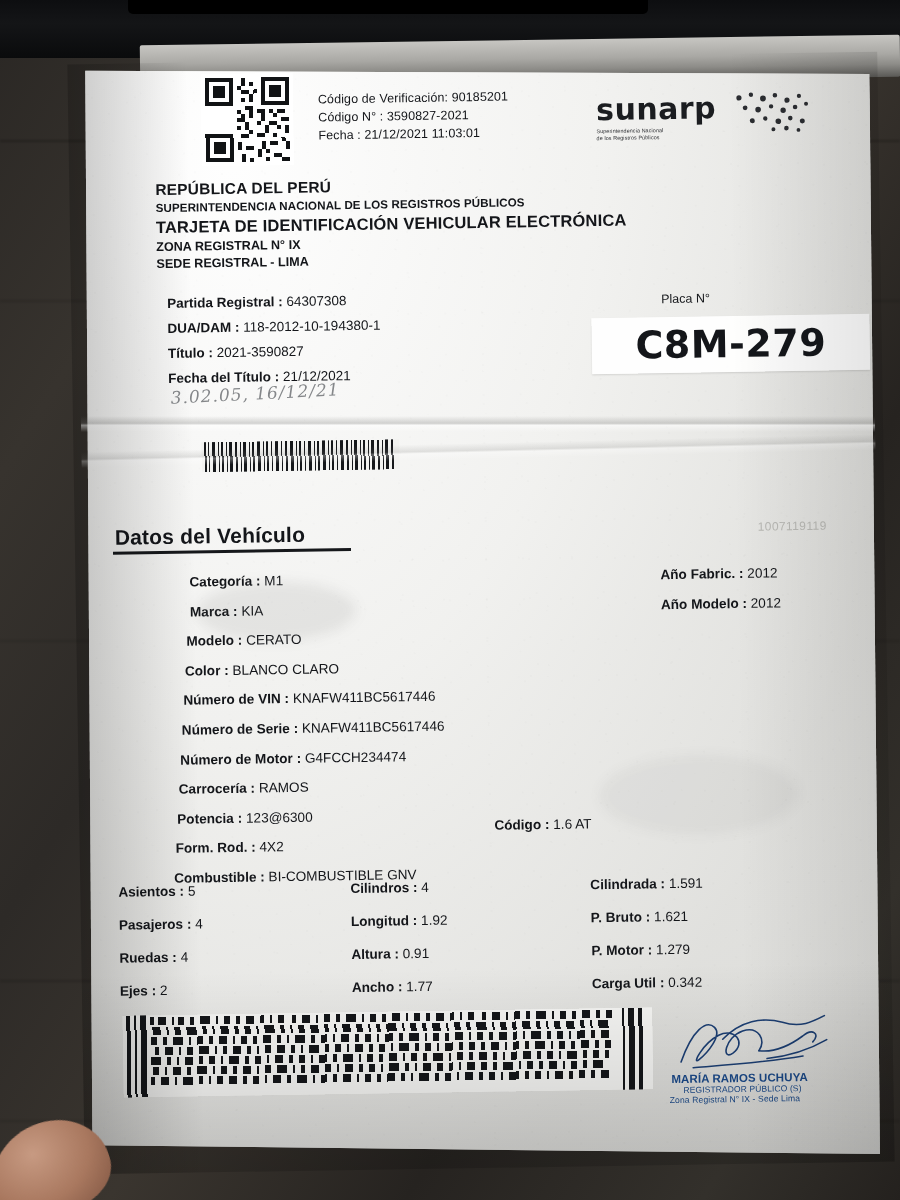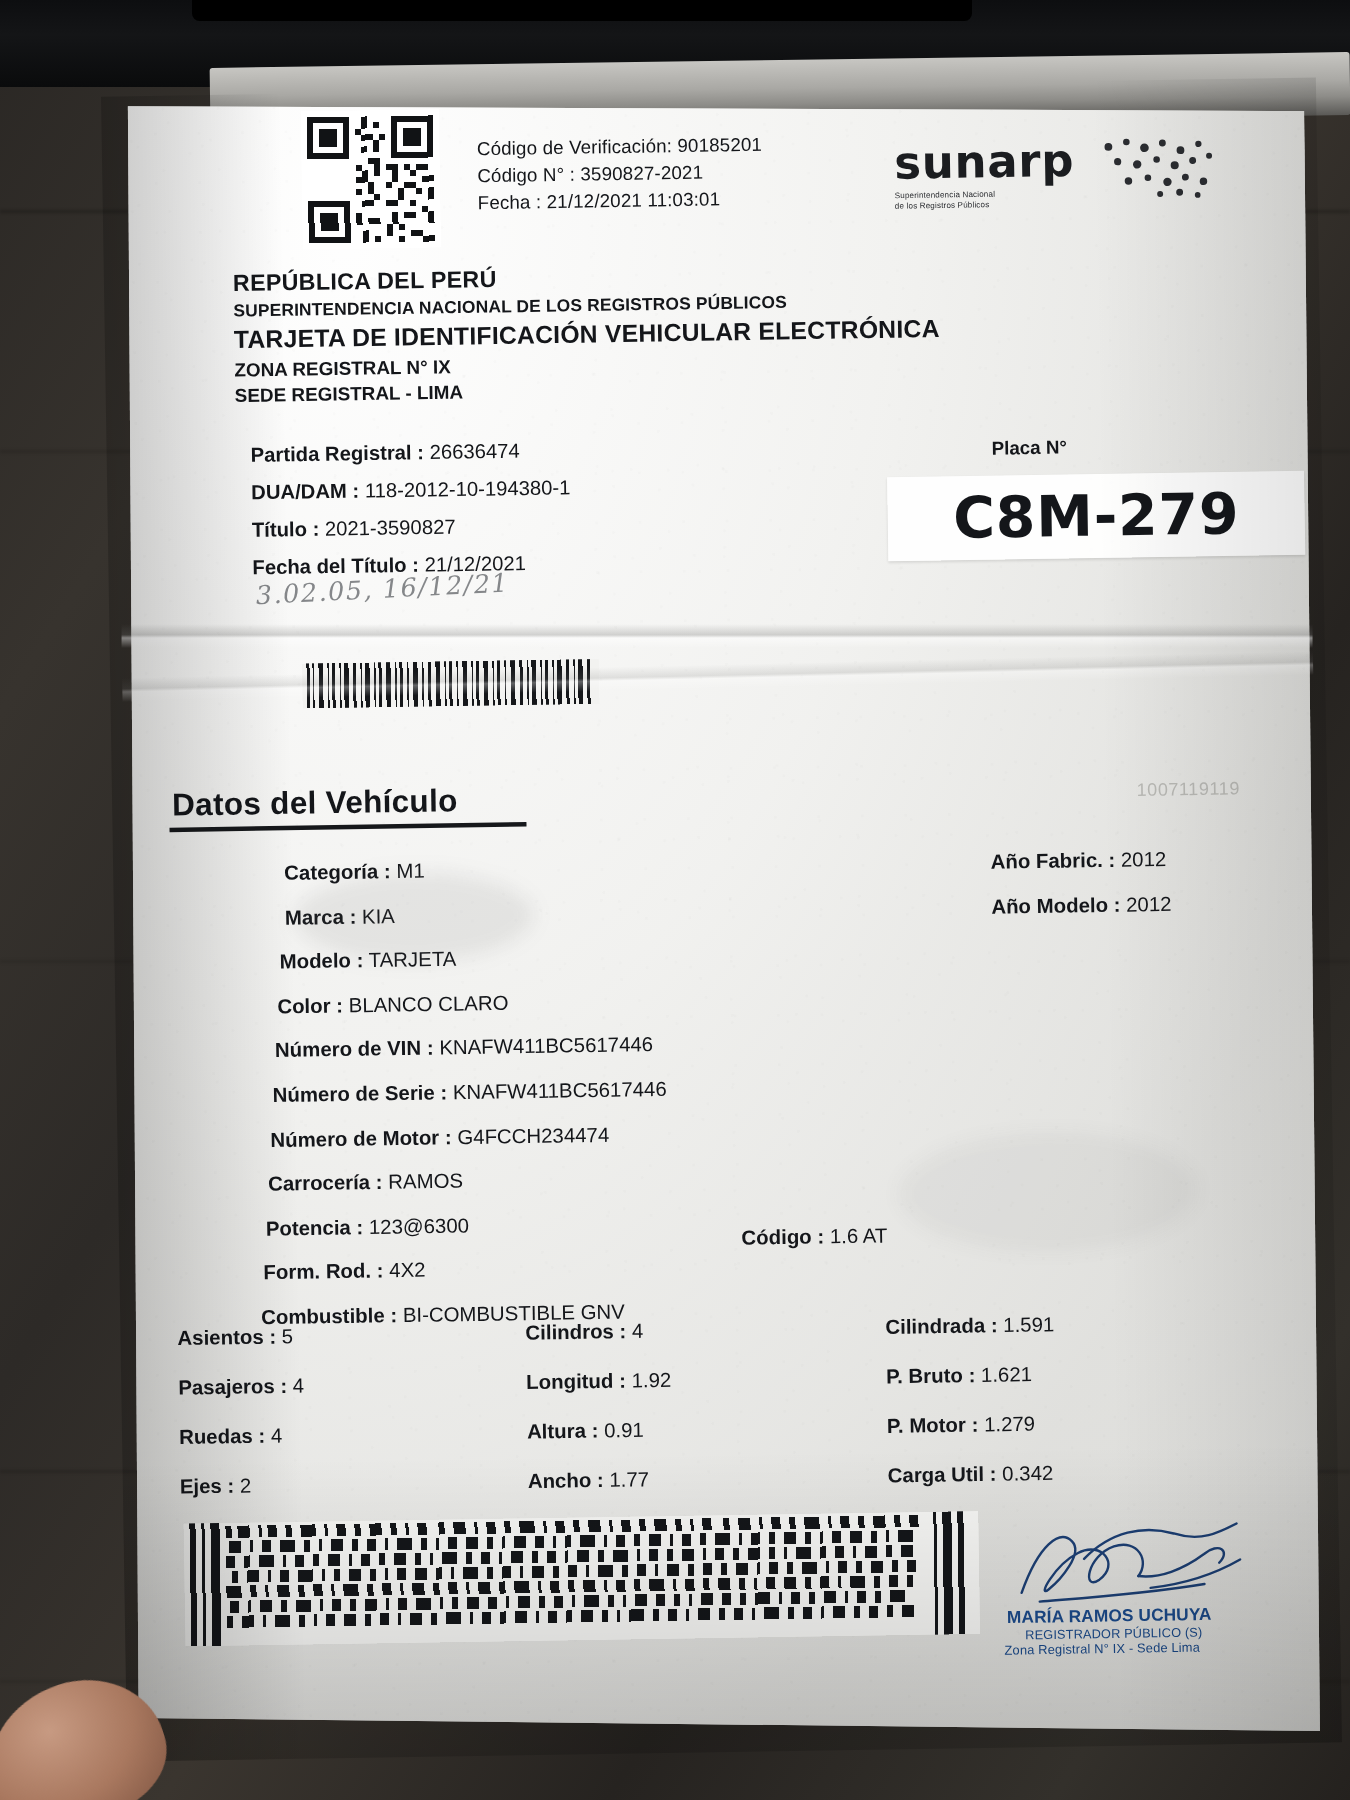--- a/index.html
+++ b/index.html
@@ -144,21 +144,21 @@
   #t-zona     { left: 86px; top: 177px; font-size: 12.6px; font-weight: 700; }
   #t-sede     { left: 86px; top: 194px; font-size: 12.6px; font-weight: 700; }
 
   
   .reg-row { font-size: 13.5px; line-height: 25px; white-space: nowrap; }
   .reg-row .lbl { font-weight: 700; }
   .reg-row .val { font-weight: 400; }
   #reg { left: 96px; top: 228px; }
 
   
-  #placa-lbl { left: 590px; top: 237px; font-size: 12.5px; font-weight: 700; }
+  #placa-lbl { left: 590px; top: 237px; font-size: 12.5px; font-weight: 400; }
   #placa-box {
     left: 520px; top: 262px; width: 278px; height: 56px;
     background: rgba(255,255,255,0.92);
     box-shadow: 0 1px 2px rgba(0,0,0,0.12);
   }
   #placa-num {
     position:absolute; inset:0;
     display:flex; align-items:center; justify-content:center;
     font-size: 38px; font-weight: 700; letter-spacing: .5px;
     font-family: "DejaVu Sans", sans-serif;
@@ -346,21 +346,21 @@
 
       <div class="abs" id="t-republica">REPÚBLICA DEL PERÚ</div>
       <div class="abs" id="t-super">SUPERINTENDENCIA NACIONAL DE LOS REGISTROS PÚBLICOS</div>
       <div class="abs" id="t-tarjeta">TARJETA DE IDENTIFICACIÓN VEHICULAR ELECTRÓNICA</div>
       <div class="abs" id="t-zona">ZONA REGISTRAL N° IX</div>
       <div class="abs" id="t-sede">SEDE REGISTRAL - LIMA</div>
 
       <div class="abs" id="reg">
         <div class="reg-row">
           <span class="lbl">Partida Registral :</span>
-          <span class="val">26636474</span>
+          <span class="val">64307308</span>
         </div>
         <div class="reg-row">
           <span class="lbl">DUA/DAM :</span>
           <span class="val">118-2012-10-194380-1</span>
         </div>
         <div class="reg-row">
           <span class="lbl">Título :</span>
           <span class="val">2021-3590827</span>
         </div>
         <div class="reg-row">
@@ -434,21 +434,21 @@
         <div class="fld" style="padding-left:76px">
           <span class="lbl">Categoría :</span>
           <span class="val">M1</span>
         </div>
         <div class="fld" style="padding-left:76px">
           <span class="lbl">Marca :</span>
           <span class="val">KIA</span>
         </div>
         <div class="fld" style="padding-left:72px">
           <span class="lbl">Modelo :</span>
-          <span class="val">TARJETA</span>
+          <span class="val">CERATO</span>
         </div>
         <div class="fld" style="padding-left:70px">
           <span class="lbl">Color :</span>
           <span class="val">BLANCO CLARO</span>
         </div>
         <div class="fld" style="padding-left:68px">
           <span class="lbl">Número de VIN :</span>
           <span class="val">KNAFW411BC5617446</span>
         </div>
         <div class="fld" style="padding-left:66px">

